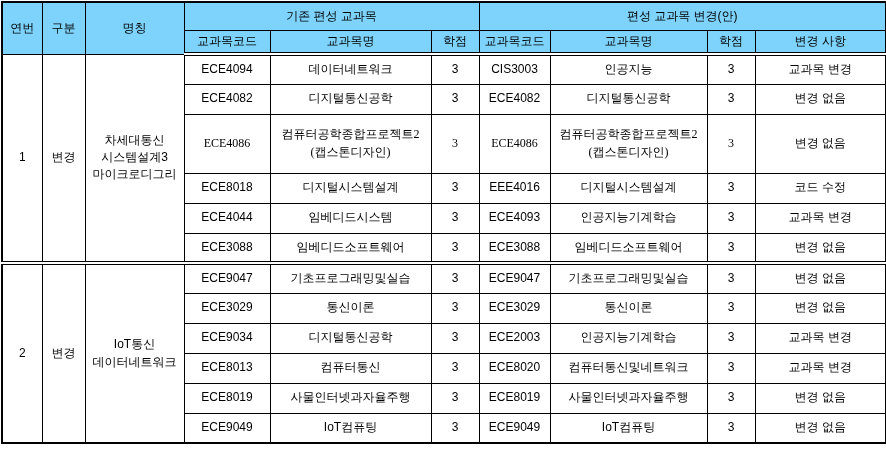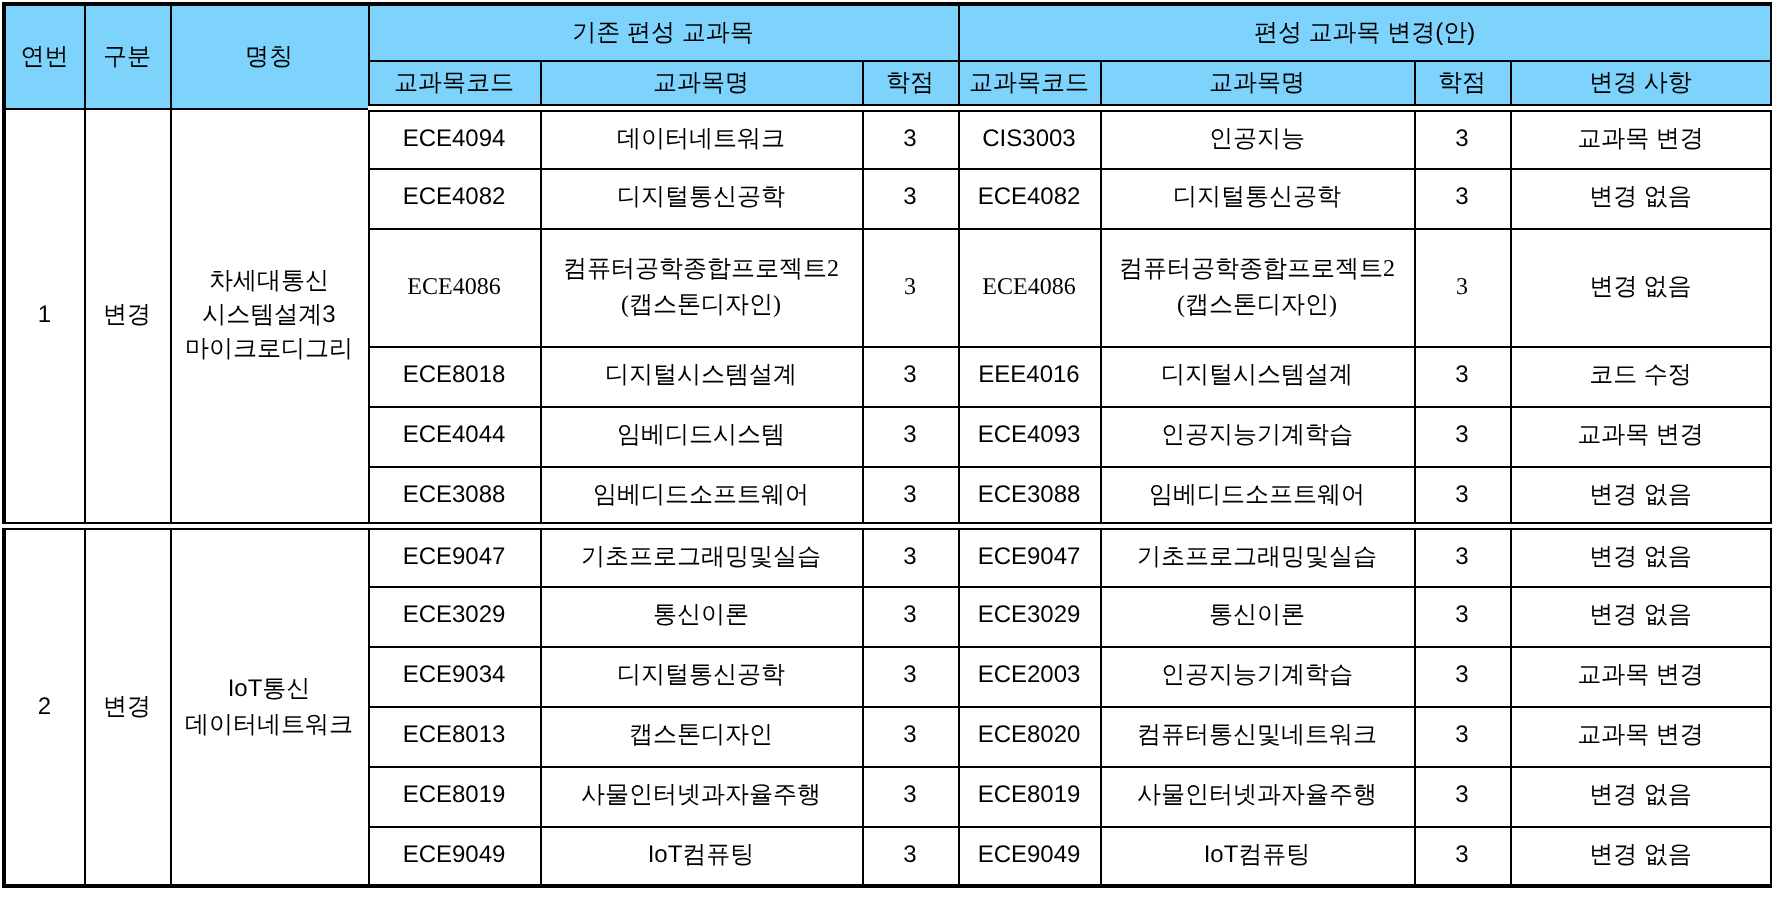--- a/index.html
+++ b/index.html
@@ -173,21 +173,21 @@
       <td>ECE9034</td>
       <td>디지털통신공학</td>
       <td>3</td>
       <td class="hl">ECE2003</td>
       <td class="hl">인공지능기계학습</td>
       <td>3</td>
       <td class="hl">교과목 변경</td>
     </tr>
     <tr class="body-row">
       <td>ECE8013</td>
-      <td>캡스톤디자인</td>
+      <td>컴퓨터통신</td>
       <td>3</td>
       <td class="hl">ECE8020</td>
       <td class="hl">컴퓨터통신및네트워크</td>
       <td>3</td>
       <td class="hl">교과목 변경</td>
     </tr>
     <tr class="body-row">
       <td>ECE8019</td>
       <td>사물인터넷과자율주행</td>
       <td>3</td>

